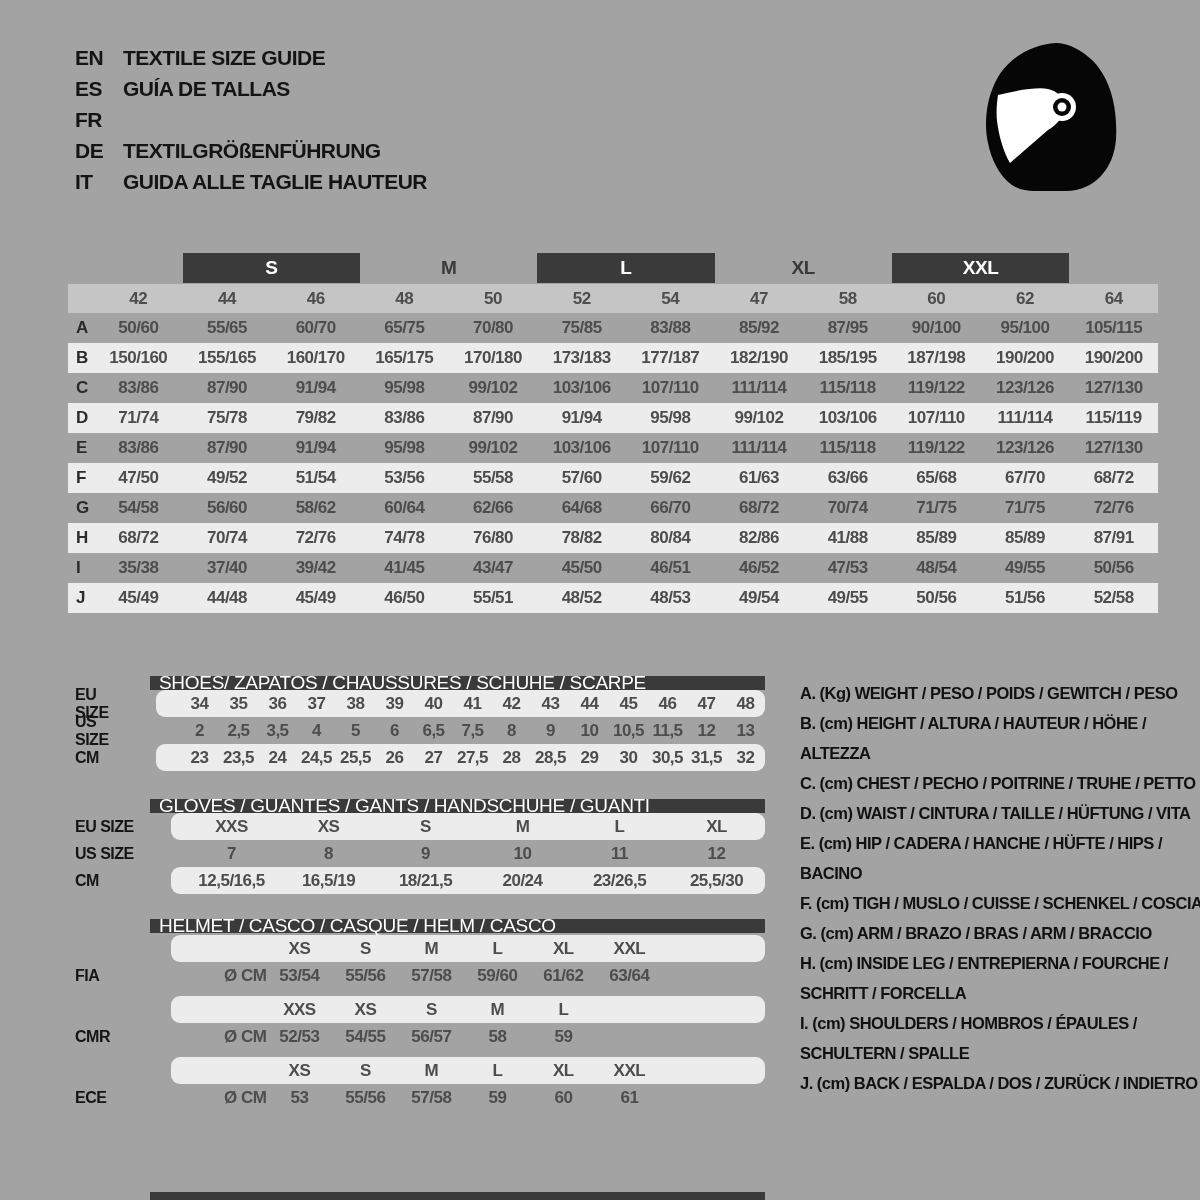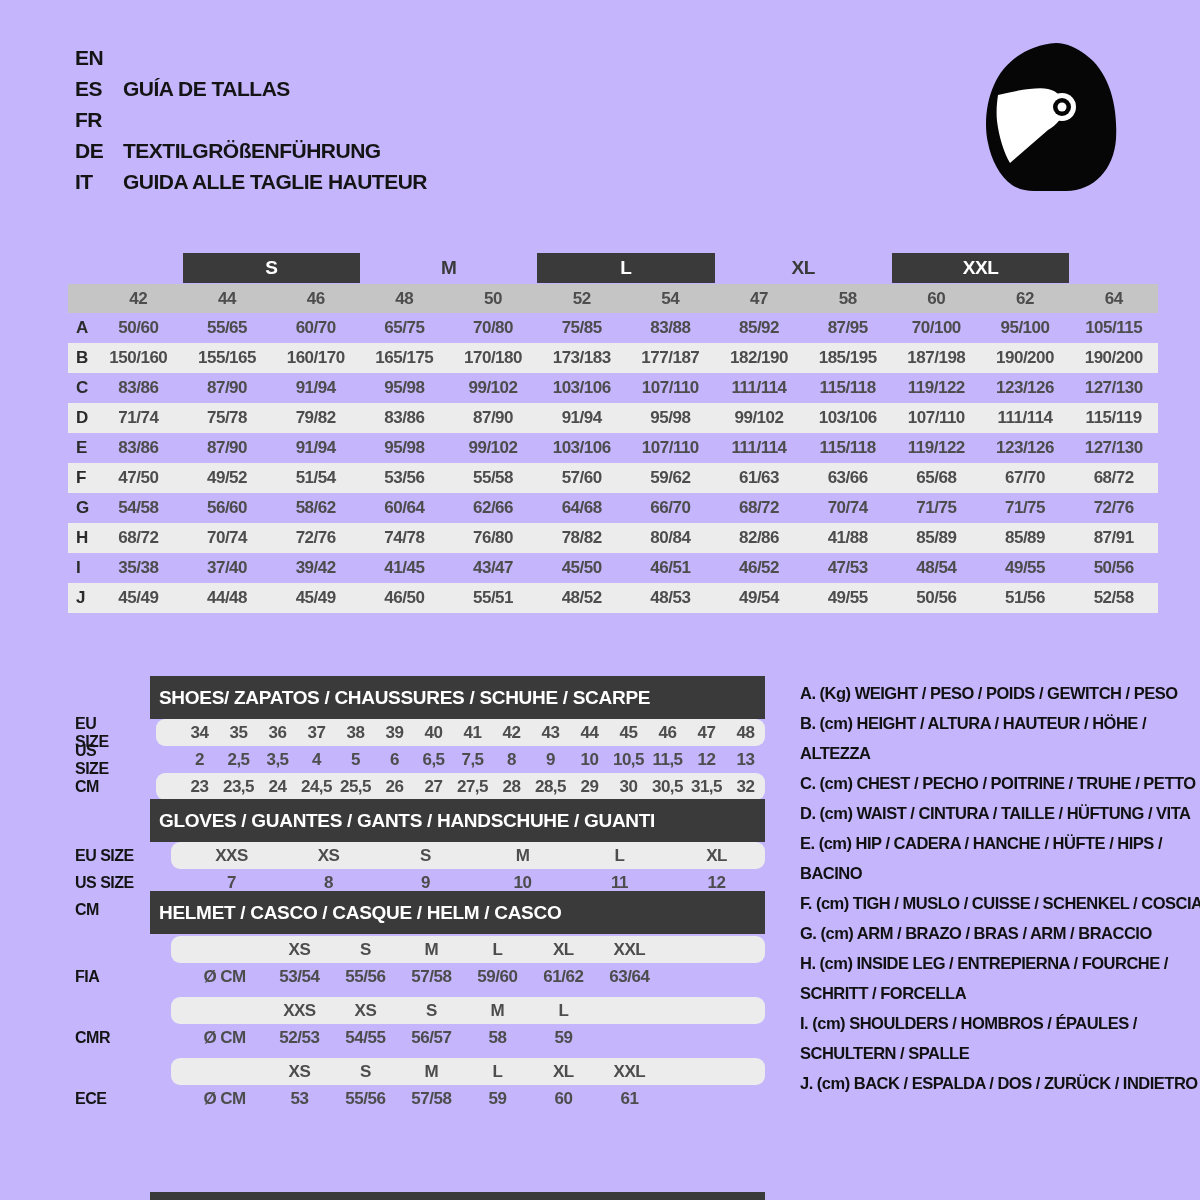--- a/index.html
+++ b/index.html
@@ -3,21 +3,21 @@
 <meta charset="utf-8">
 <style>
   * { margin:0; padding:0; box-sizing:border-box; }
   html,body { width:1200px; height:1200px; }
   body {
     background:#fff;
     font-family:"Liberation Sans", sans-serif;
     position:relative;
     overflow:hidden;
   }
-  .sheet { position:absolute; inset:0; background:#c4b5fd; }
+  .sheet { position:absolute; inset:0; background:#a3a3a3; }
 
   
   .lang-block { position:absolute; left:75px; top:42px; }
   .lang-row { display:flex; line-height:31px; }
   .lang-code { width:48px; font-weight:bold; font-size:21px; color:#141414; letter-spacing:-0.5px; }
   .lang-label { font-weight:bold; font-size:21px; color:#141414; letter-spacing:-0.5px; }
 
   
   .helmet-icon { position:absolute; left:978px; top:36px; width:150px; height:162px; }
 
@@ -30,51 +30,52 @@
   .group-box.dark { background:#3a3a3a; color:#fff; }
   .group-box.plain { color:#3a3a3a; }
   .num-row { height:29px; background:#c5c5c5; }
   .cell { text-align:center; font-weight:bold; font-size:17px; color:#4d4d4d; letter-spacing:-0.5px; }
   .letter-cell { text-align:left; padding-left:8px; font-weight:bold; font-size:17px; color:#2b2b2b; }
   .data-row { height:30px; }
   .data-row.stripe { background:#ececec; }
 
   
   .section { position:absolute; left:75px; width:690px; }
-  .title-bar { margin-left:75px; height:43px; background:#3a3a3a; color:#fff;
+  .title-bar { margin-left:75px; height:14px; background:#3a3a3a; color:#fff;
                display:flex; align-items:center; padding-left:9px;
-               font-weight:bold; font-size:19px; letter-spacing:-0.3px; }
+               font-weight:normal; font-size:19px; letter-spacing:-0.3px; }
   .srow { display:flex; height:27px;gap:24px; }
   .row-label { width:75px; display:flex; align-items:center; font-weight:bold;
                font-size:16px; color:#141414; letter-spacing:-0.5px; }
   .row-band { width:615px; display:grid; align-items:center;border-radius:9px; }
   .row-band.stripe { background:#ececec; }
   .shoes-grid  { grid-template-columns:24px repeat(15, 39px); }
   .gloves-grid { grid-template-columns:12px repeat(6, 97px); }
   .helmet-grid { grid-template-columns:95px repeat(6, 66px); }
-  .diam-cell { text-align:left; padding-left:32px; }
+  .diam-cell { text-align:right; padding-left:32px; }
   .helmet-rows { margin-top:2px; }
   .helmet-block + .helmet-block { margin-top:7px; }
 
   
   .legend { position:absolute; left:800px; top:678px; width:405px; }
   .legend-line { font-weight:bold; font-size:16.5px; line-height:30px; color:#111;
                  letter-spacing:-0.5px; }
 
   
   .bottom-bar { position:absolute; left:150px; top:1192px; width:615px; height:8px; background:#3a3a3a; }
 </style>
 </head>
 <body>
 
 <div class="sheet">
 
   <div class="lang-block" id="langs">
       <div class="lang-row">
         <span class="lang-code">EN</span>
+        <span class="lang-label">TEXTILE SIZE GUIDE</span>
       </div>
       <div class="lang-row">
         <span class="lang-code">ES</span>
         <span class="lang-label">GUÍA DE TALLAS</span>
       </div>
       <div class="lang-row">
         <span class="lang-code">FR</span>
       </div>
       <div class="lang-row">
         <span class="lang-code">DE</span>
@@ -136,21 +137,21 @@
         <div class="letter-cell">A</div>
         <div class="cell">50/60</div>
         <div class="cell">55/65</div>
         <div class="cell">60/70</div>
         <div class="cell">65/75</div>
         <div class="cell">70/80</div>
         <div class="cell">75/85</div>
         <div class="cell">83/88</div>
         <div class="cell">85/92</div>
         <div class="cell">87/95</div>
-        <div class="cell">70/100</div>
+        <div class="cell">90/100</div>
         <div class="cell">95/100</div>
         <div class="cell">105/115</div>
       </div>
       <div class="trow data-row stripe">
         <div class="letter-cell">B</div>
         <div class="cell">150/160</div>
         <div class="cell">155/165</div>
         <div class="cell">160/170</div>
         <div class="cell">165/175</div>
         <div class="cell">170/180</div>
@@ -388,21 +389,21 @@
             <div class="cell">16,5/19</div>
             <div class="cell">18/21,5</div>
             <div class="cell">20/24</div>
             <div class="cell">23/26,5</div>
             <div class="cell">25,5/30</div>
           </div>
         </div>
       </div>
   </section>
 
-  <section class="section" id="helmetSection" style="top:891px">
+  <section class="section" id="helmetSection" style="top:919px">
     <div class="title-bar">HELMET / CASCO / CASQUE / HELM / CASCO</div>
     <div id="helmetRows" class="helmet-rows">
         <div class="helmet-block">
           <div class="srow">
             <div class="row-label"></div>
             <div class="row-band helmet-grid stripe">
               <div class="cell diam-cell"></div>
               <div class="cell">XS</div>
               <div class="cell">S</div>
               <div class="cell">M</div>

